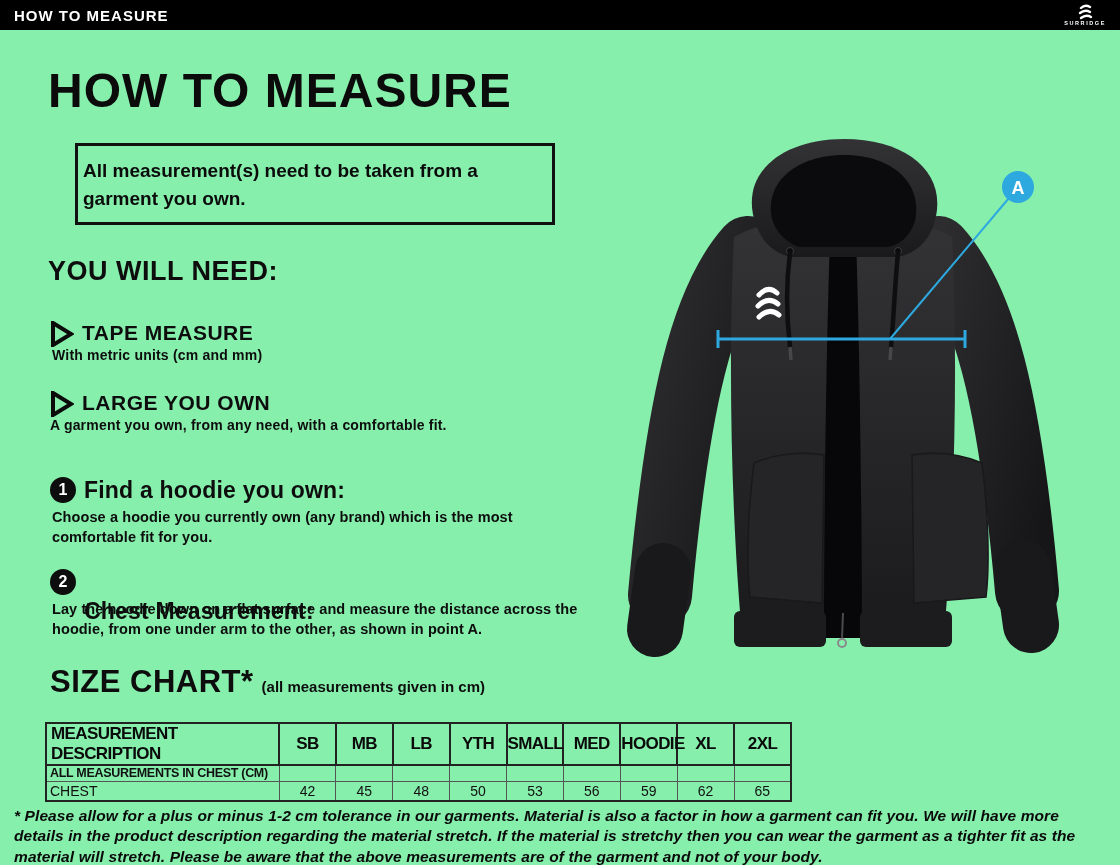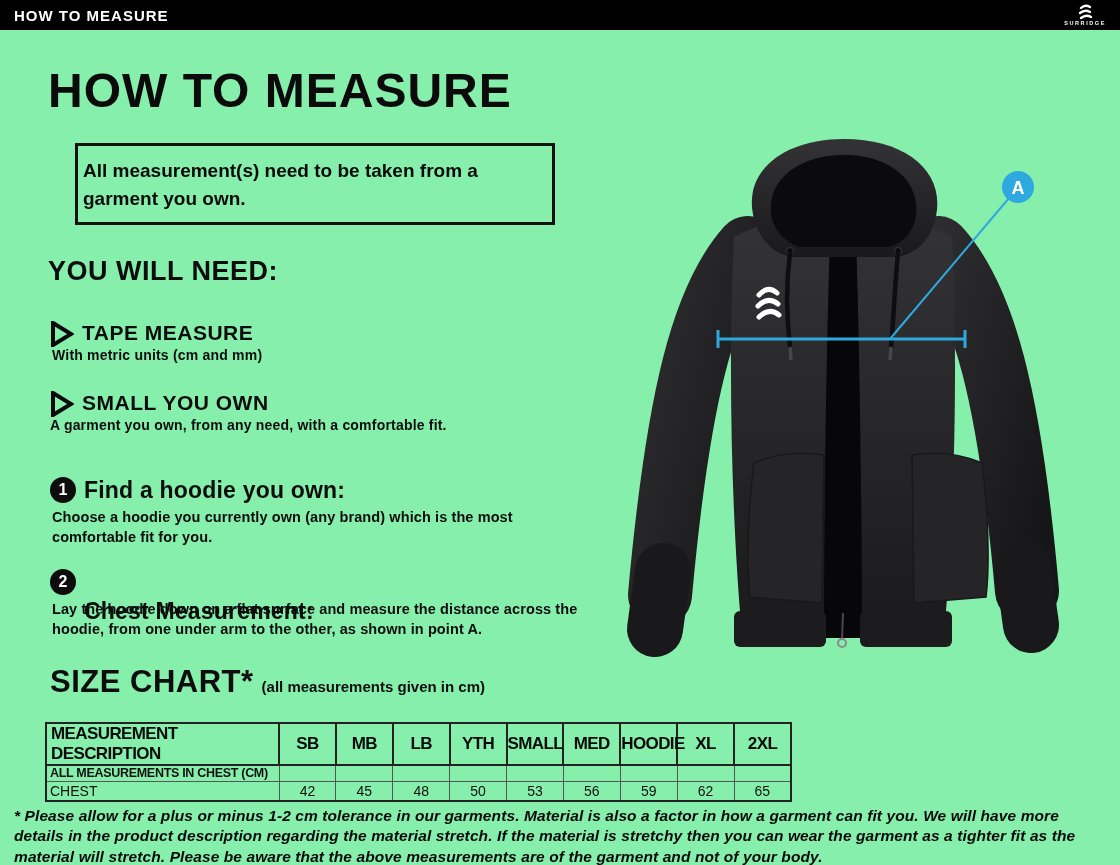--- a/index.html
+++ b/index.html
@@ -145,21 +145,21 @@
 
   <svg class="play-icon" style="top:321px" width="24" height="26" viewBox="0 0 24 26">
     <polygon points="3,2 21,13 3,24" fill="none" stroke="#0b0b0b" stroke-width="4"></polygon>
   </svg>
   <div class="need-item-label" style="left:82px; top:321px">TAPE MEASURE</div>
   <div class="need-item-desc" style="left:52px; top:347px">With metric units (cm and mm)</div>
 
   <svg class="play-icon" style="top:391px" width="24" height="26" viewBox="0 0 24 26">
     <polygon points="3,2 21,13 3,24" fill="none" stroke="#0b0b0b" stroke-width="4"></polygon>
   </svg>
-  <div class="need-item-label" style="left:82px; top:391px">SMALL YOU OWN</div>
+  <div class="need-item-label" style="left:82px; top:391px">LARGE YOU OWN</div>
   <div class="need-item-desc" style="left:50px; top:417px">A garment you own, from any need, with a comfortable fit.</div>
 
   <div class="step-badge" id="step1-badge">1</div>
   <div class="step-title" id="step1-title">Find a hoodie you own:</div>
   <div class="step-desc" id="step1-desc">Choose a hoodie you currently own (any brand) which is the most comfortable fit for you.</div>
 
   <div class="step-badge" id="step2-badge">2</div>
   <div class="step-title" id="step2-title">Chest Measurement:</div>
   <div class="step-desc" id="step2-desc">Lay the hoodie down on a flat surface and measure the distance across the hoodie, from one under arm to the other, as shown in point A.</div>
 

